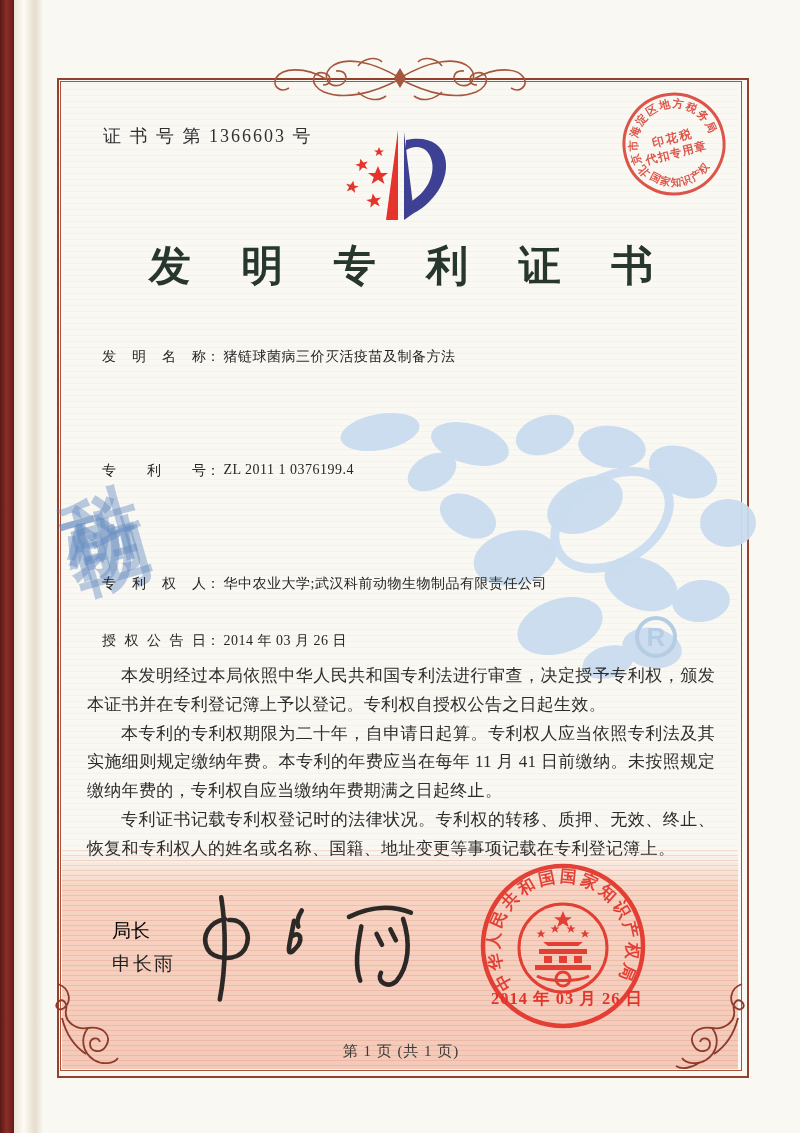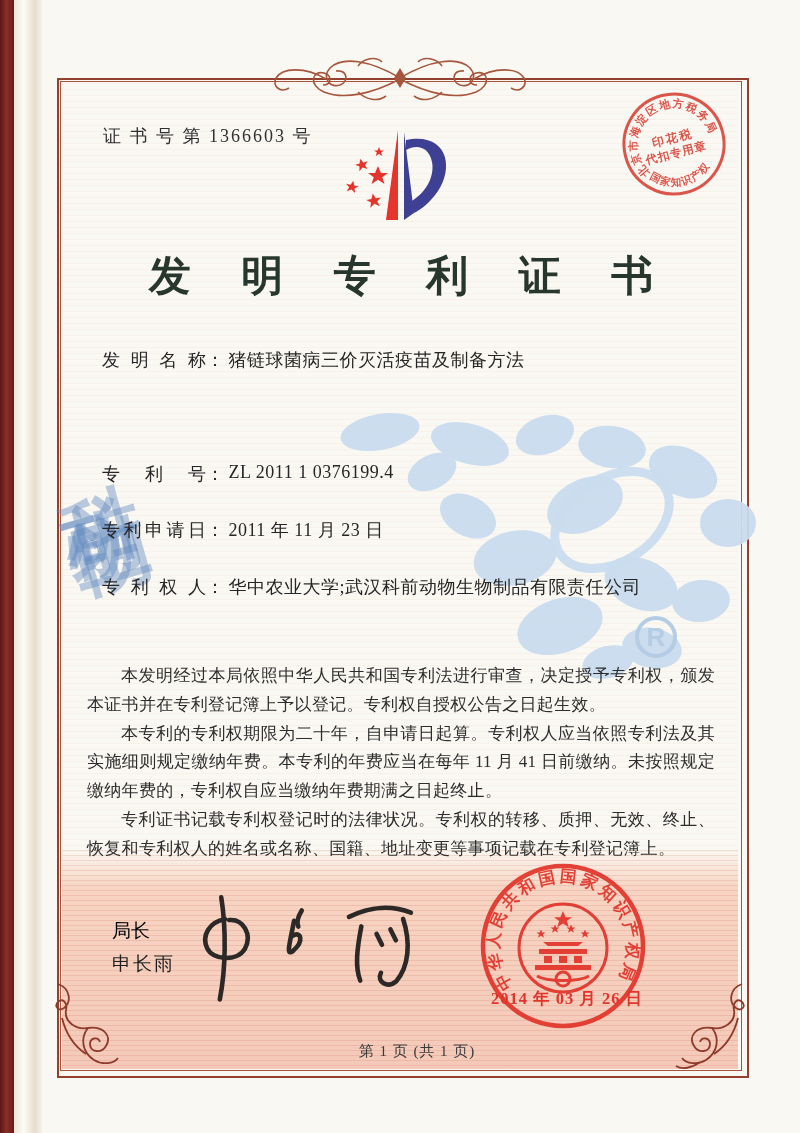--- a/index.html
+++ b/index.html
@@ -20,38 +20,38 @@
     background:repeating-linear-gradient(180deg,rgba(212,150,120,0.07) 0 1px,rgba(0,0,0,0) 1px 6px);}
 
   
   #pink-band{left:62px;top:850px;width:676px;height:219px;
     background:
       repeating-linear-gradient(180deg,rgba(209,112,85,0.20) 0 1px,rgba(255,255,255,0) 1px 5px),
       linear-gradient(180deg,rgba(247,216,203,0) 0,#f7d4c3 38px,#f4c9b9 100%);}
 
   #cert-no{left:103px;top:124px;font-size:18px;letter-spacing:2px;color:#303030;}
   #title{left:57px;top:238px;width:688px;text-align:center;font-size:42px;font-weight:600;
-         color:#28372e;letter-spacing:20px;text-indent:20px;margin-top:10px;}
-
-  .frow{left:102px;width:620px;font-size:18px;color:#262626;}
+         color:#28372e;letter-spacing:20px;text-indent:20px;}
+
+  .frow{left:102px;width:620px;font-size:14px;color:#262626;}
   .flabel{display:inline-block;width:104px;text-align:justify;text-align-last:justify;
           -moz-text-align-last:justify;text-justify:inter-character;vertical-align:top;}
   .fcolon{vertical-align:top;}
   .fvalue{display:inline-block;vertical-align:top;max-width:480px;letter-spacing:0.5px;}
 
   #paras{left:87px;top:662px;width:628px;font-size:17px;line-height:28.8px;
          text-align:justify;color:#2d2d2d;letter-spacing:0.3px;}
   #paras p{margin:0;text-indent:2em;}
 
   #director-title{left:112px;top:918px;font-size:19px;color:#000000;font-family:"Liberation Sans",sans-serif;}
   #director-name{left:112px;top:951px;font-size:19px;color:#1f1f1f;font-family:"Liberation Sans",sans-serif;letter-spacing:2px;}
 
   #seal-date{left:472px;top:988px;width:190px;text-align:center;font-size:16.5px;
              color:#e1342a;letter-spacing:1px;font-weight:600;}
-  #footer{left:57px;top:1042px;width:688px;text-align:center;font-size:15px;color:#3a3a3a;letter-spacing:1px;padding-left:16px;}
+  #footer{left:57px;top:1042px;width:688px;text-align:center;font-size:15px;color:#3a3a3a;letter-spacing:1px;}
 
   
   #wm-text{left:72px;top:420px;width:110px;height:400px;writing-mode:vertical-rl;
     font-size:80px;font-weight:700;color:rgba(96,136,190,0.42);letter-spacing:10px;
     transform:rotate(-16deg);font-family:"Liberation Sans",sans-serif;}
 
   .z0{z-index:0}.z1{z-index:1}.z2{z-index:2}.z3{z-index:3}.z4{z-index:4}
 </style>
 </head>
 <body>
@@ -148,27 +148,27 @@
   <div id="title" class="abs z2">发 明 专 利 证 书</div>
 
   <div class="frow abs z2" style="top:348px">
     <span class="flabel">发明名称</span><span class="fcolon">：</span>
     <span class="fvalue">猪链球菌病三价灭活疫苗及制备方法</span>
   </div>
   <div class="frow abs z2" style="top:462px">
     <span class="flabel">专利号</span><span class="fcolon">：</span>
     <span class="fvalue">ZL 2011 1 0376199.4</span>
   </div>
-  <div class="frow abs z2" style="top:518px">
-    <span class="flabel">专利申请日</span><span class="fcolon">：</span>
-    <span class="fvalue">2011 年 11 月 23 日</span>
-  </div>
   <div class="frow abs z2" style="top:575px">
     <span class="flabel">专利权人</span><span class="fcolon">：</span>
     <span class="fvalue">华中农业大学;武汉科前动物生物制品有限责任公司</span>
+  </div>
+  <div class="frow abs z2" style="top:632px">
+    <span class="flabel">授权公告日</span><span class="fcolon">：</span>
+    <span class="fvalue">2014 年 03 月 26 日</span>
   </div>
 
   <div id="paras" class="abs z2">
     <p>本发明经过本局依照中华人民共和国专利法进行审查，决定授予专利权，颁发本证书并在专利登记簿上予以登记。专利权自授权公告之日起生效。</p>
     <p>本专利的专利权期限为二十年，自申请日起算。专利权人应当依照专利法及其实施细则规定缴纳年费。本专利的年费应当在每年 11 月 41 日前缴纳。未按照规定缴纳年费的，专利权自应当缴纳年费期满之日起终止。</p>
     <p>专利证书记载专利权登记时的法律状况。专利权的转移、质押、无效、终止、恢复和专利权人的姓名或名称、国籍、地址变更等事项记载在专利登记簿上。</p>
   </div>
 
   <div id="director-title" class="abs z2">局长</div>
   <div id="director-name" class="abs z2">申长雨</div>

